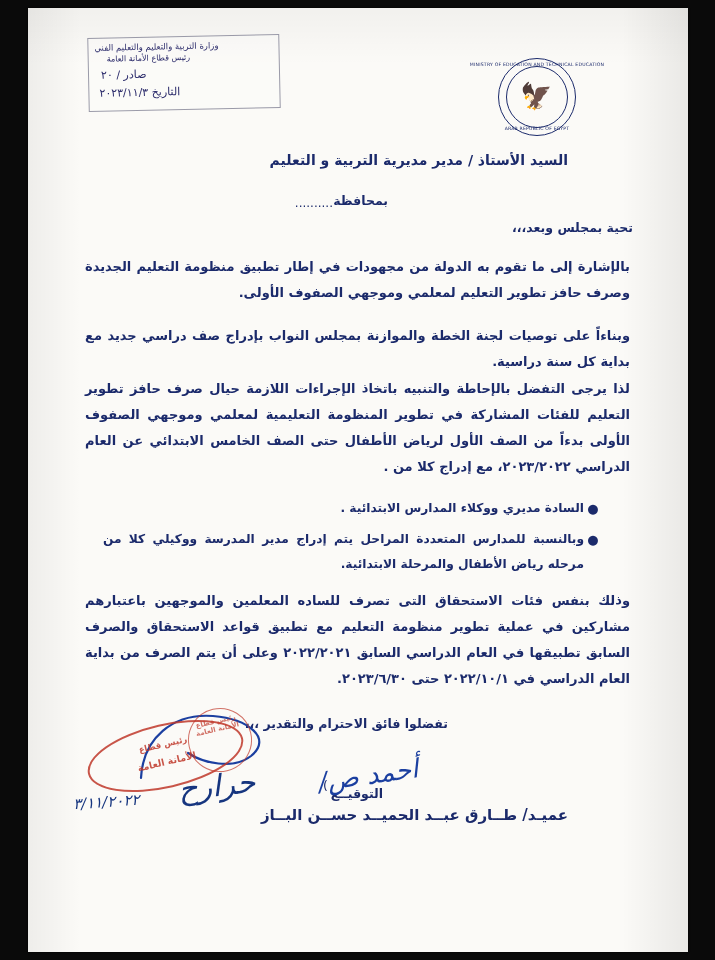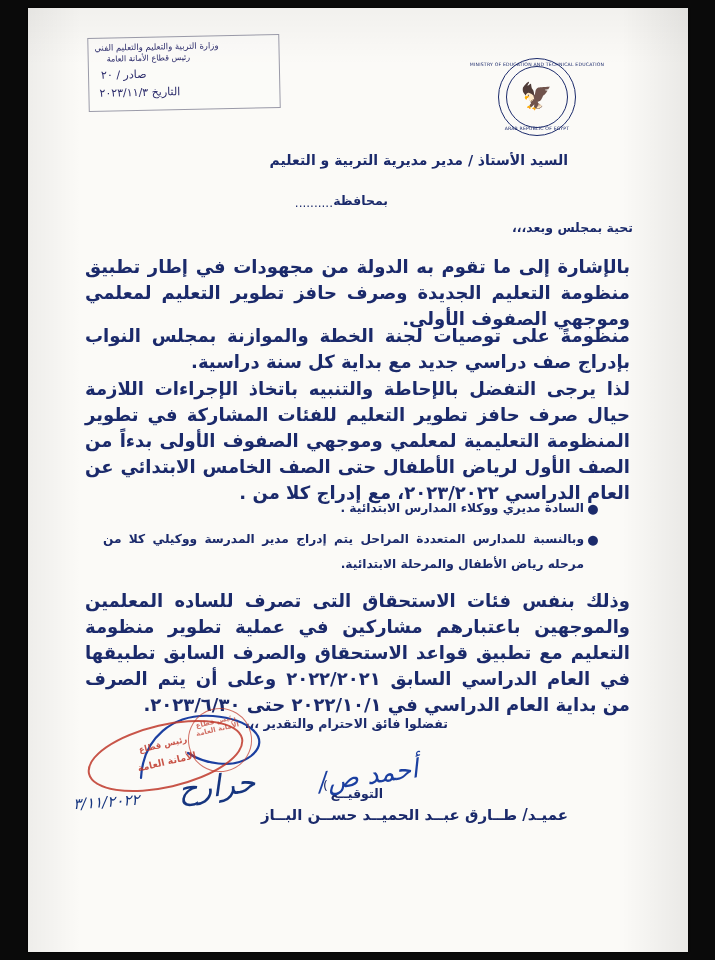--- a/index.html
+++ b/index.html
@@ -132,21 +132,21 @@
     right: 55px;
     top: 212px;
     font-size: 12.5px;
     font-weight: bold;
   }
 
   .para {
     position: absolute;
     right: 58px;
     width: 545px;
-    font-size: 18px;
+    font-size: 13px;
     line-height: 26px;
     text-align: justify;
     text-align-last: right;
     font-weight: bold;
     letter-spacing: .1px;
   }
   .p1 { top: 246px; }
   .p2 { top: 315px; }
   .p3 { top: 368px; }
   .p4 { top: 580px; }
@@ -324,21 +324,21 @@
         <div class="eagle">🦅</div>
         <div class="em-bottom">ARAB REPUBLIC OF EGYPT</div>
       </div>
 
       <div class="addressee">السيد الأستاذ / مدير مديرية التربية و التعليم</div>
       <div class="dots-line">..........</div>
       <div class="governorate">بمحافظة</div>
       <div class="greeting">تحية بمجلس وبعد،،،</div>
 
       <div class="para p1">بالإشارة إلى ما تقوم به الدولة من مجهودات في إطار تطبيق منظومة التعليم الجديدة وصرف حافز تطوير التعليم لمعلمي وموجهي الصفوف الأولى.</div>
-      <div class="para p2">منظومةً على توصيات لجنة الخطة والموازنة بمجلس النواب بإدراج صف دراسي جديد مع بداية كل سنة دراسية.</div>
+      <div class="para p2">وبناءاً على توصيات لجنة الخطة والموازنة بمجلس النواب بإدراج صف دراسي جديد مع بداية كل سنة دراسية.</div>
       <div class="para p3">لذا يرجى التفضل بالإحاطة والتنبيه باتخاذ الإجراءات اللازمة حيال صرف حافز تطوير التعليم للفئات المشاركة في تطوير المنظومة التعليمية لمعلمي وموجهي الصفوف الأولى بدءاً من الصف الأول لرياض الأطفال حتى الصف الخامس الابتدائي عن العام الدراسي ٢٠٢٣/٢٠٢٢، مع إدراج كلا من .</div>
 
       <div class="bullets">
         <div class="bullet-row">
           <span class="bullet-dot">●</span>
           <span class="bullet-text">السادة مديري ووكلاء المدارس الابتدائية .</span>
         </div>
         <div class="bullet-row">
           <span class="bullet-dot">●</span>
           <span class="bullet-text">وبالنسبة للمدارس المتعددة المراحل يتم إدراج مدير المدرسة ووكيلي كلا من مرحله رياض الأطفال والمرحلة الابتدائية.</span>

